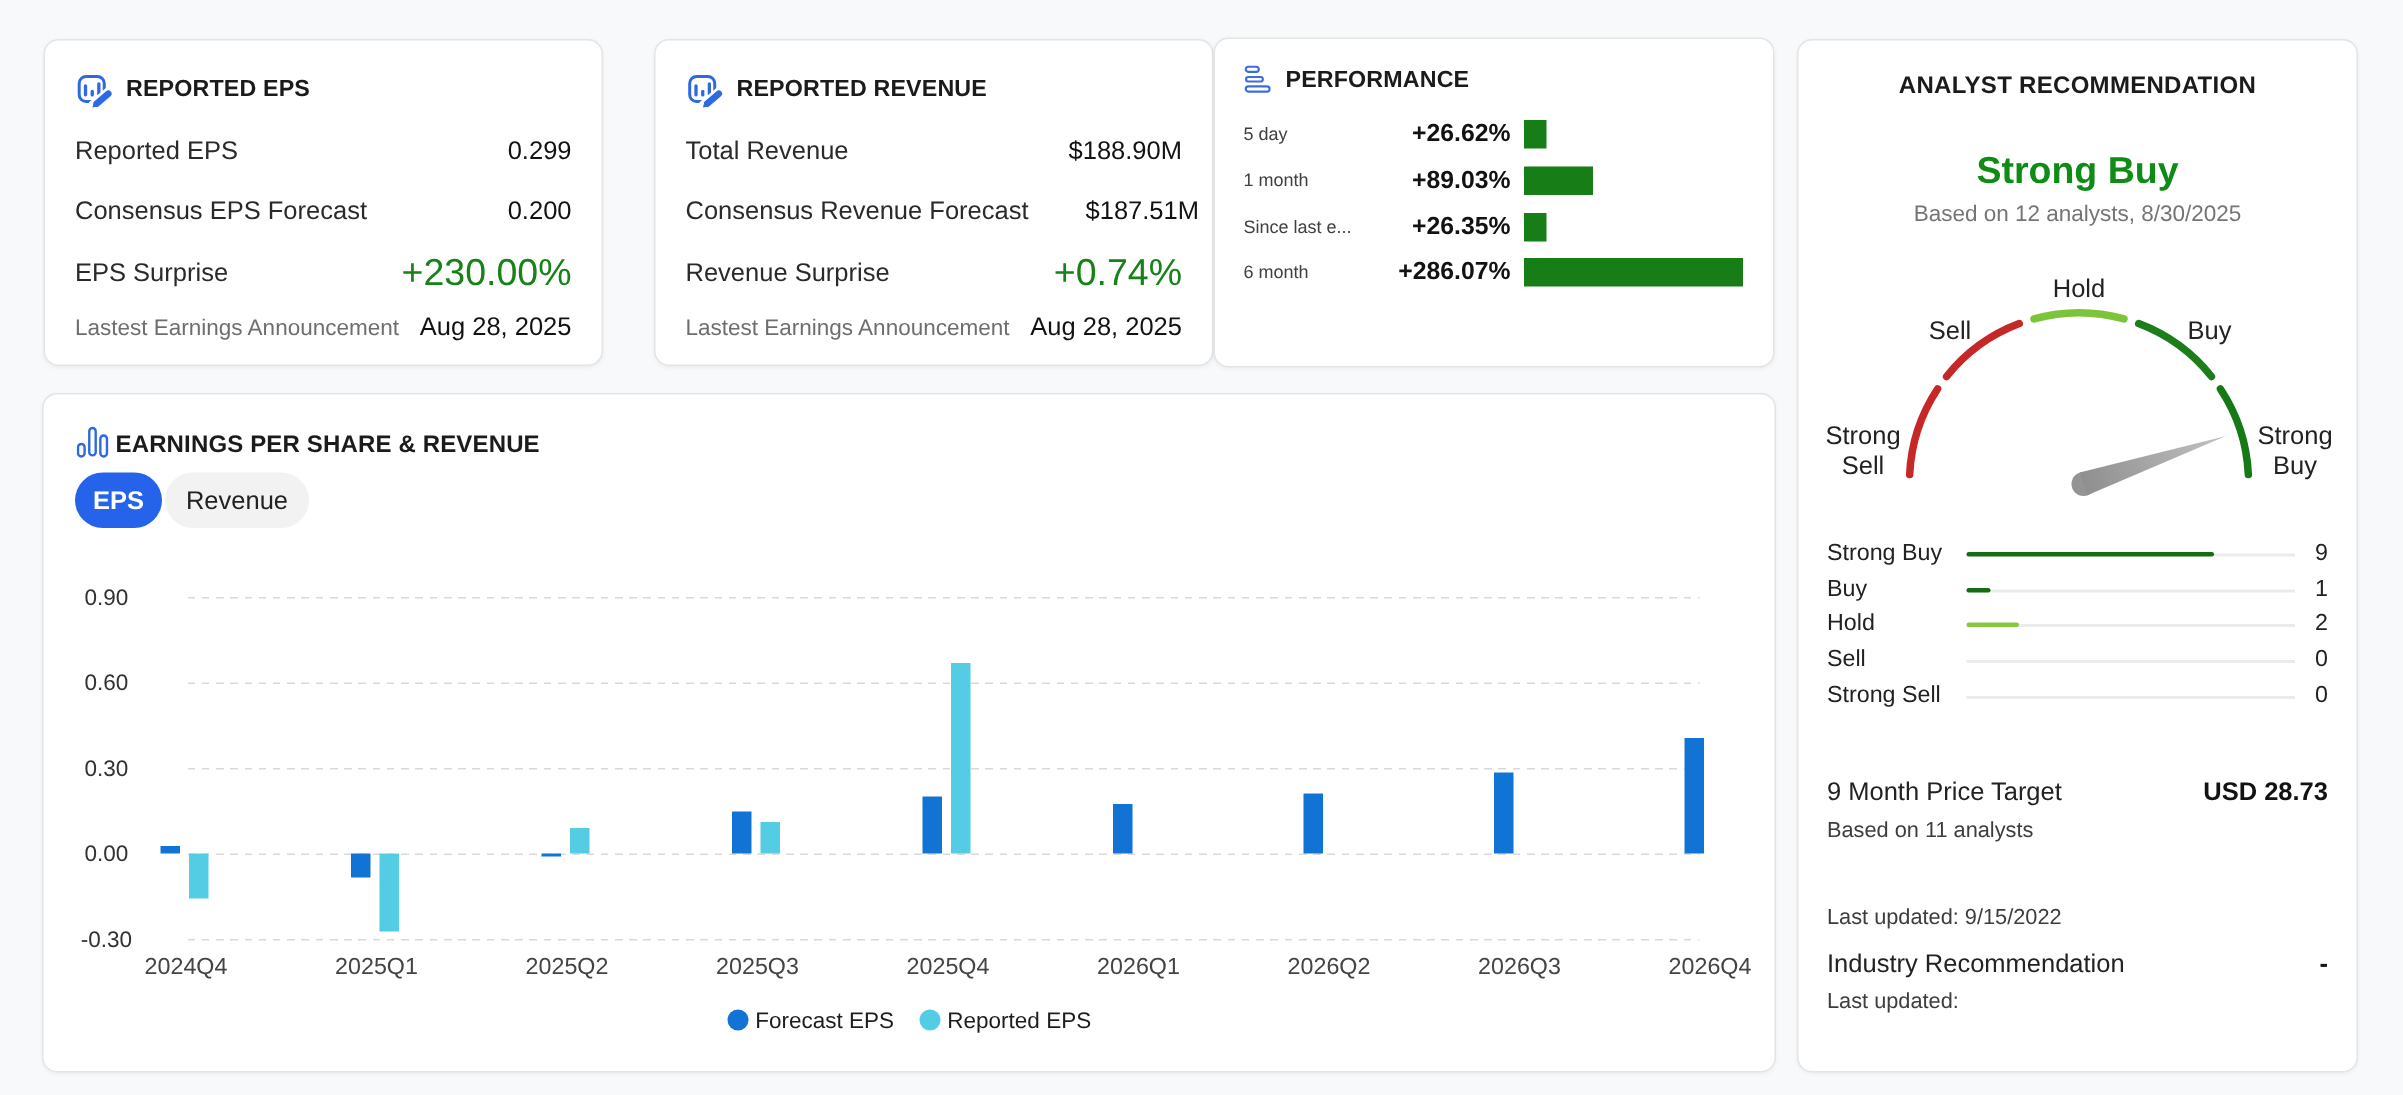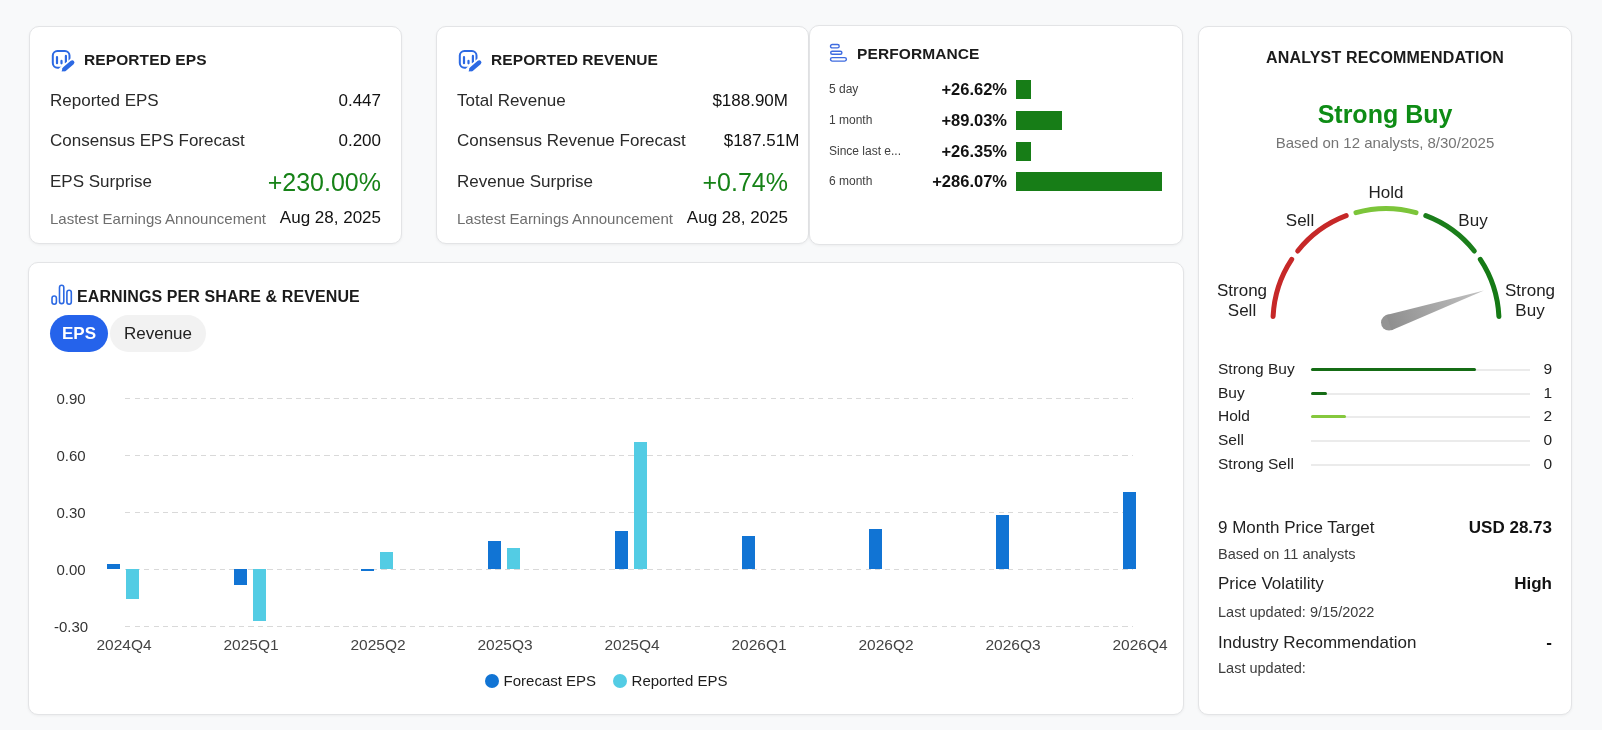--- a/index.html
+++ b/index.html
@@ -46,21 +46,21 @@
   <svg style="position:absolute; left:20px; top:19px;" width="26" height="28" viewBox="0 0 26 28">
     <rect x="2.8" y="5" width="16.7" height="16.7" rx="4.6" fill="none" stroke="#2c69e3" stroke-width="2"></rect>
     <path d="M7 11.2 V17.2 M11.5 14.9 V17.3 M15.9 9.9 V17" stroke="#2c69e3" stroke-width="2.2" stroke-linecap="round" fill="none"></path>
     <line x1="12.3" y1="24.9" x2="23.4" y2="15.5" stroke="#ffffff" stroke-width="8" stroke-linecap="round"></line>
     <line x1="14.6" y1="23" x2="22.2" y2="16.5" stroke="#2c69e3" stroke-width="4.4" stroke-linecap="round"></line>
     <path d="M 15.63 24.97 L 12.77 21.63 L 11.6 25.6 Z" fill="#2c69e3"></path>
   </svg>
   <div style="position:absolute; left:54px; top:24px; font-size:15.5px; font-weight:bold; color:#1b1b1b; letter-spacing:0.1px;">REPORTED EPS</div>
   <div class="row" style="top:63px; height:22px;">
         <span class="lbl">Reported EPS</span>
-        <span class="val">0.447</span>
+        <span class="val">0.299</span>
       </div>
   <div class="row" style="top:103px; height:22px;">
         <span class="lbl">Consensus EPS Forecast</span>
         <span class="val">0.200</span>
       </div>
   <div class="row" style="top:140px; height:30px;">
         <span class="lbl">EPS Surprise</span>
         <span class="val green-big">+230.00%</span>
       </div>
   <div class="row" style="top:180px; height:22px;">
@@ -235,24 +235,20 @@
         <span class="rval">0</span>
       </div>
 
   <div class="arow" style="top:490px;">
         <span style="font-size:17px; color:#222;">9 Month Price Target</span>
         <span style="font-size:17px; font-weight:bold; color:#121212;">USD 28.73</span>
       </div>
   <div class="arow" style="top:516px;">
         <span style="font-size:14.5px; color:#3d3d3d;">Based on 11 analysts</span>
       </div>
-  <div class="arow" style="top:546px;">
-        <span style="font-size:17px; color:#222;">Price Volatility</span>
-        <span style="font-size:17px; font-weight:bold; color:#121212;">High</span>
-      </div>
   <div class="arow" style="top:574px;">
         <span style="font-size:14.5px; color:#3d3d3d;">Last updated: 9/15/2022</span>
       </div>
   <div class="arow" style="top:605px;">
         <span style="font-size:17px; color:#222;">Industry Recommendation</span>
         <span style="font-size:17px; font-weight:bold; color:#121212;">-</span>
       </div>
   <div class="arow" style="top:630px;">
         <span style="font-size:14.5px; color:#3d3d3d;">Last updated:</span>
       </div>

